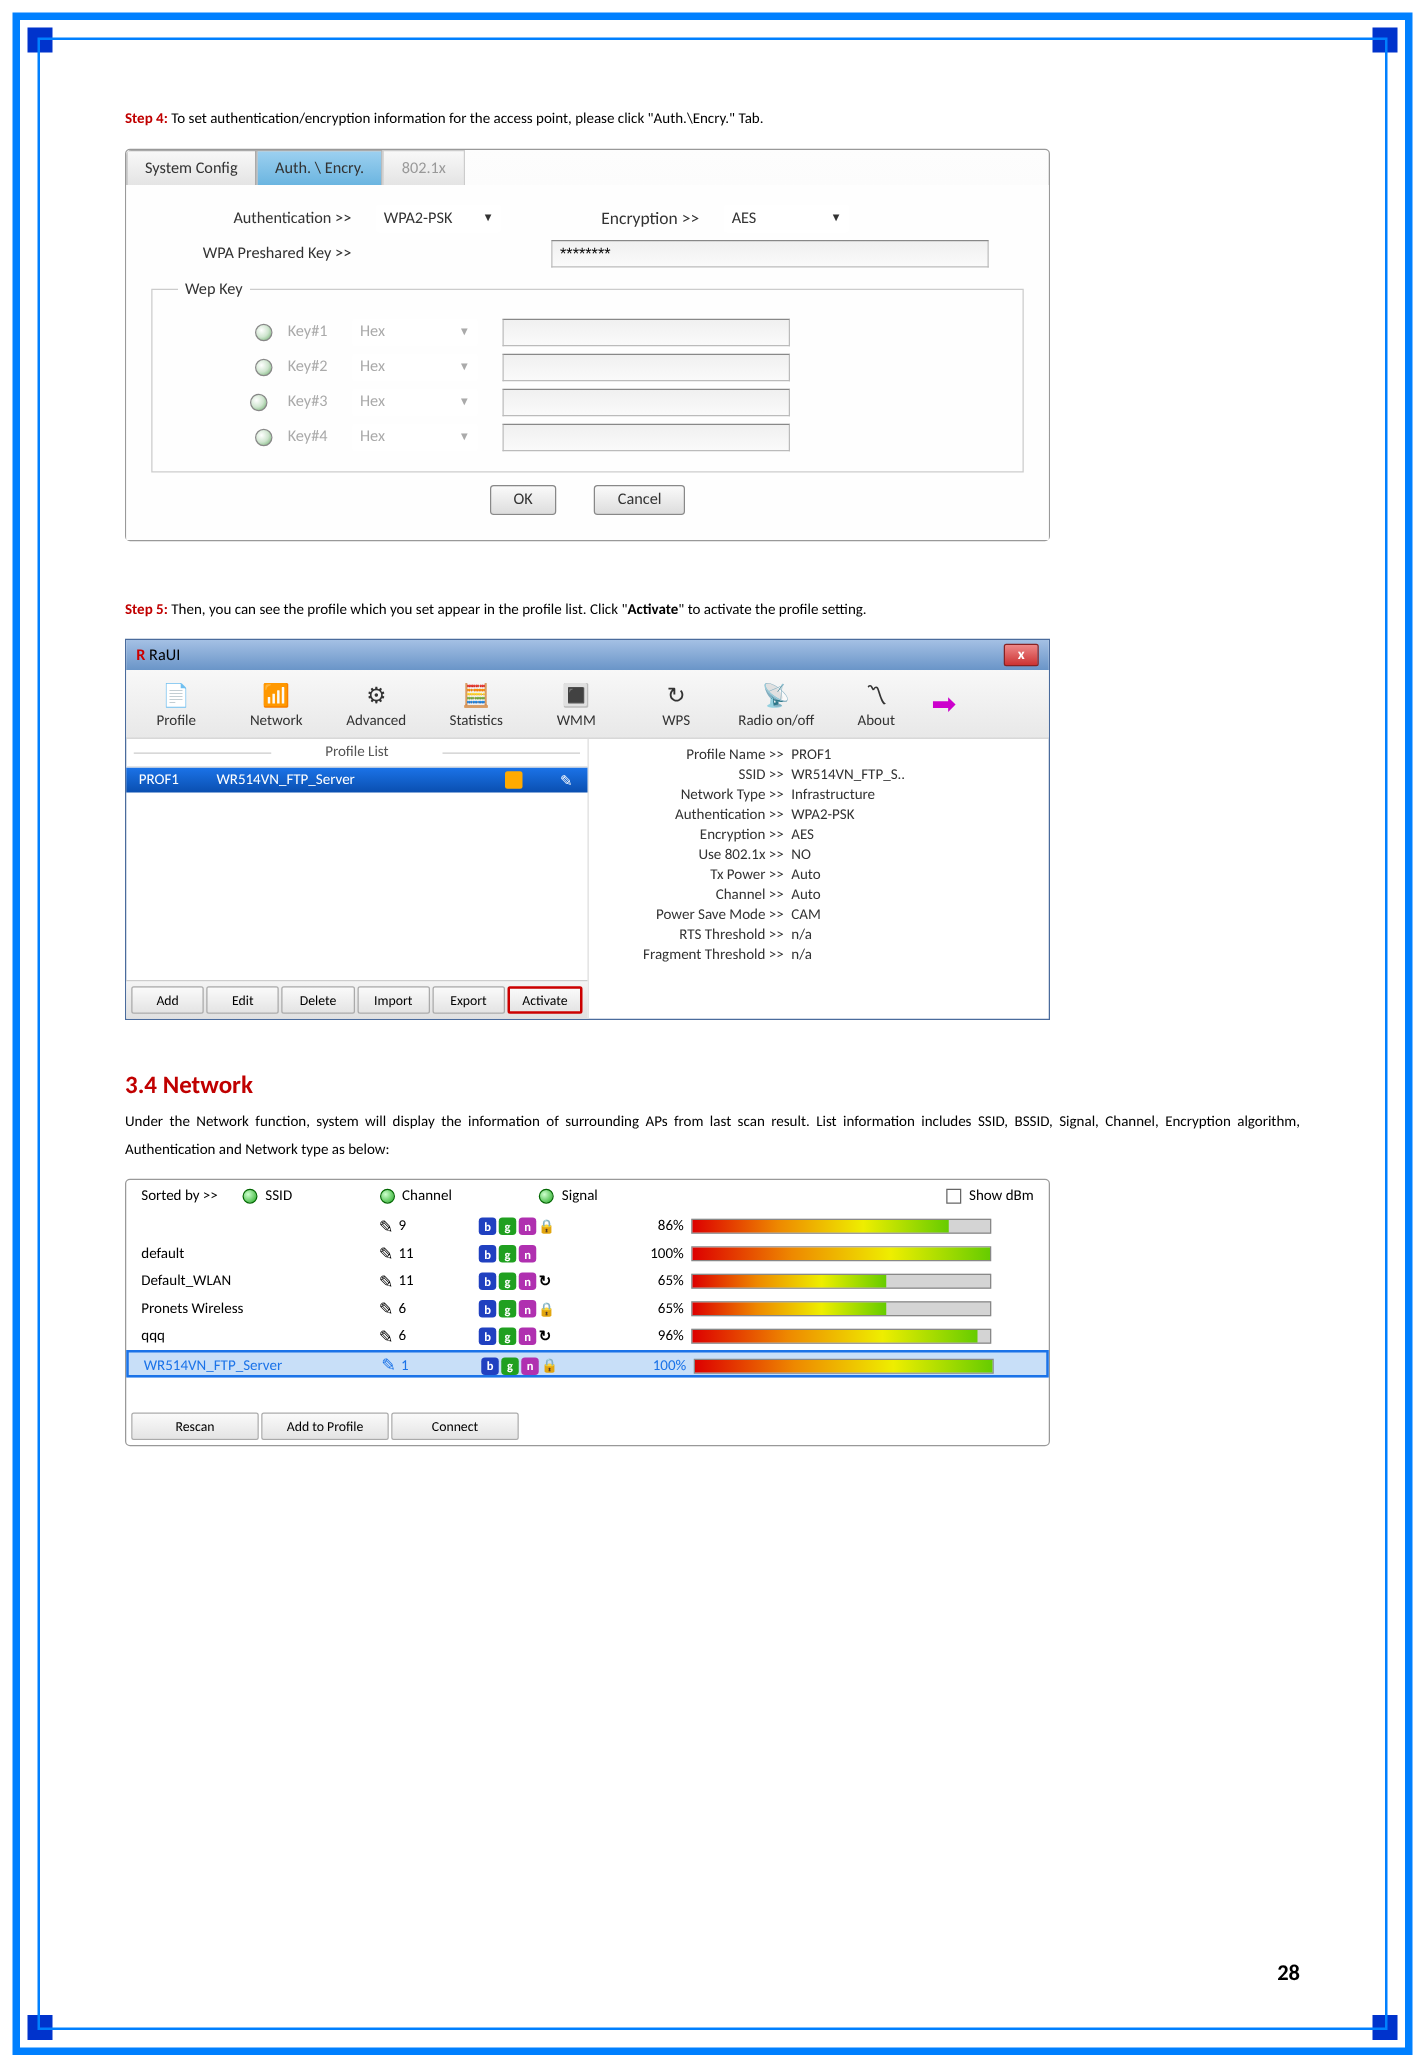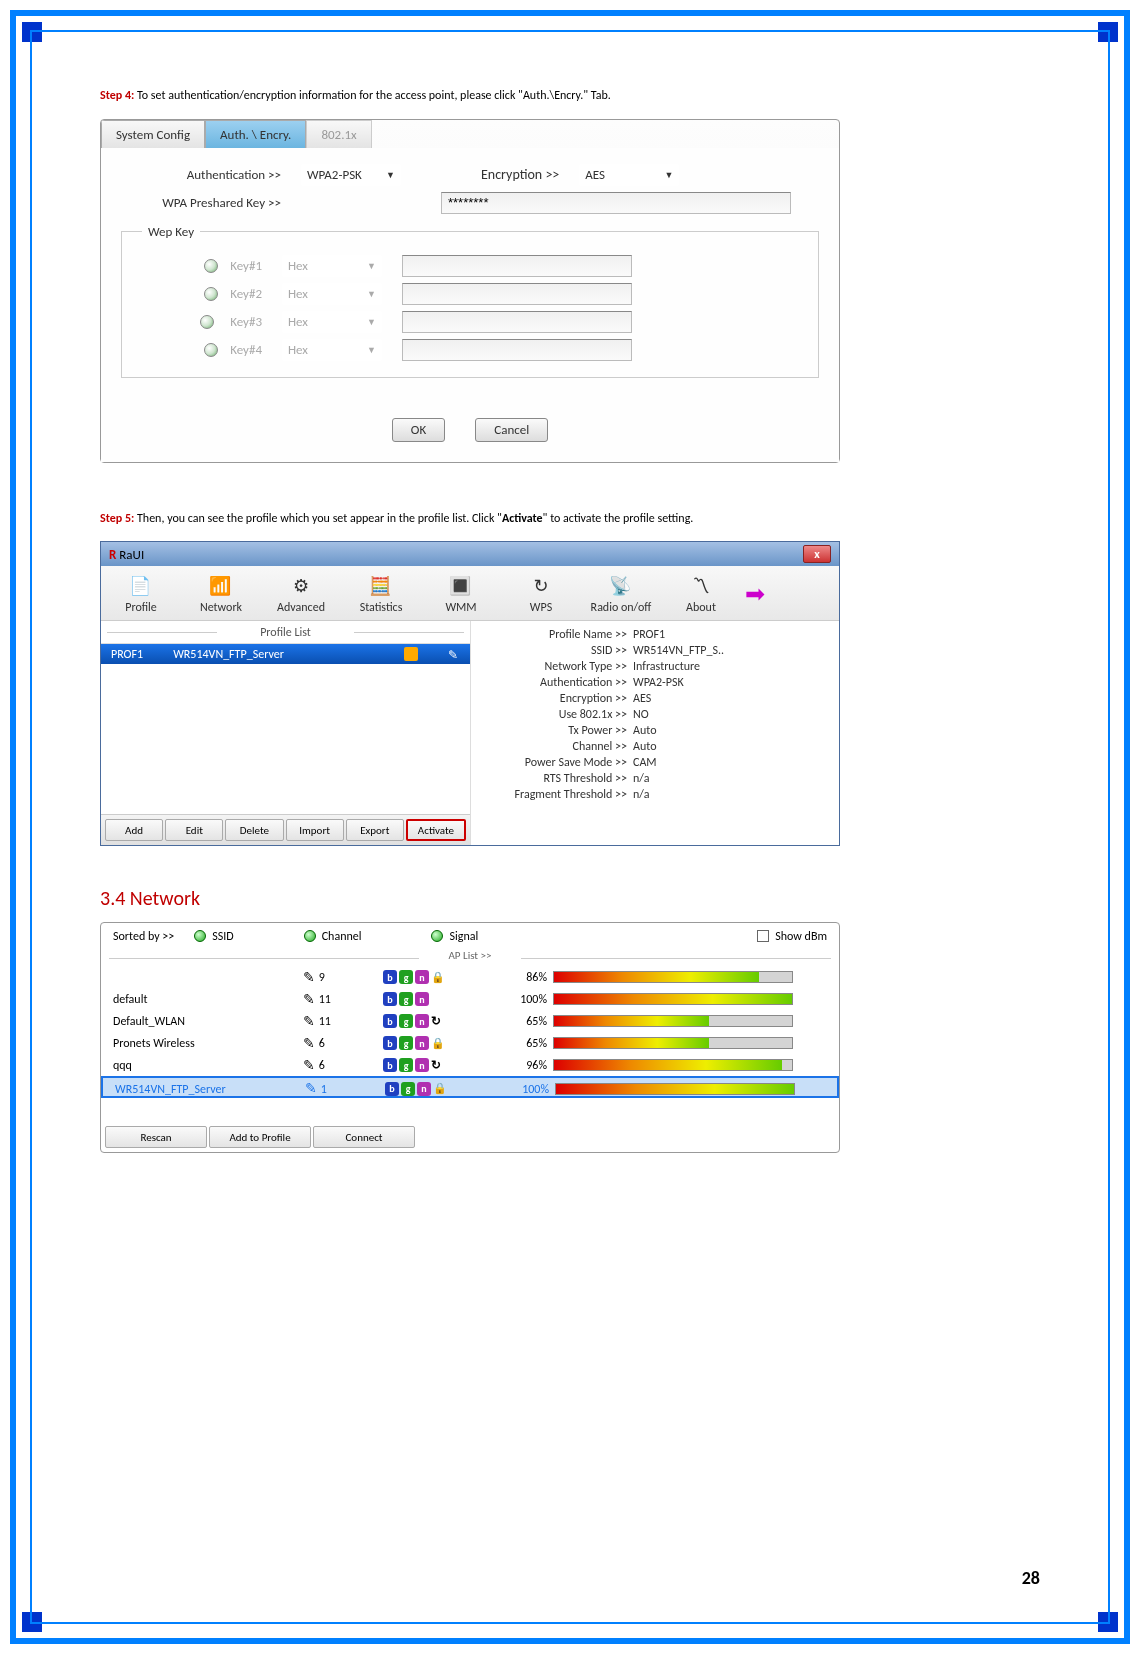--- a/index.html
+++ b/index.html
@@ -24,21 +24,21 @@
   .corner.tl { top: 6px; left: 6px; }
   .corner.tr { top: 6px; right: 6px; }
   .corner.bl { bottom: 6px; left: 6px; }
   .corner.br { bottom: 6px; right: 6px; }
   .content {
     position: absolute;
     top: 85px; left: 100px; right: 100px; bottom: 60px;
   }
   .body-text { font-size: 12px; line-height: 1.8; color: #000; text-align: justify; }
   .step-label { color: #c00000; font-weight: bold; }
-  .section-heading { color: #c00000; font-weight: normal; font-size: 20px; margin-top: 40px; margin-bottom: 8px; }
+  .section-heading { color: #c00000; font-weight: bold; font-size: 20px; margin-top: 40px; margin-bottom: 8px; }
   .page-number { position: absolute; bottom: 65px; right: 100px; font-weight: bold; font-size: 18px; }
 
   
   .panel1 {
     margin-top: 12px;
     border: 1px solid #999;
     border-radius: 4px;
     background: linear-gradient(to bottom, #fdfdfd, #f2f2f2);
     font-size: 14px;
     color: #333;
@@ -67,21 +67,21 @@
   .text-input {
     height: 22px; background: linear-gradient(to bottom, #f0f0f0, #fafafa);
     border: 1px solid #bbb; border-top-color: #888;
     width: 200px; padding: 0 6px; font-size: 13px;
   }
   .text-input.wide { width: 350px; }
   .btn {
     height: 24px; padding: 0 18px;
     background: linear-gradient(to bottom, #fafafa, #ddd);
     border: 1px solid #888; border-radius: 3px;
-    font-size: 13px; display: inline-flex; align-items: center; justify-content: center; margin-top: 30px;
+    font-size: 13px; display: inline-flex; align-items: center; justify-content: center;
   }
   fieldset.wep { border: 1px solid #ccc; padding: 10px 20px; margin: 10px 0; }
   fieldset.wep legend { font-size: 13px; padding: 0 6px; }
   fieldset.wep .form-row .form-label { width: 120px; color: #aaa; }
   .radio-dot {
     display: inline-block; width: 14px; height: 14px; border-radius: 50%;
     background: radial-gradient(circle at 35% 35%, #fff, #cfe5cf 50%, #6a6 100%);
     border: 1px solid #888; margin-right: 6px; vertical-align: middle;
   }
   .btn-row { display: flex; gap: 30px; justify-content: center; margin-top: 10px; }
@@ -414,20 +414,21 @@
             <div class="detail-row">
               <div class="k">Fragment Threshold &gt;&gt;</div>
               <div class="v">n/a</div>
             </div>
           </div>
       </div>
     </div>
   </div>
 
   <div class="section-heading">3.4 Network</div>
+  <p class="body-text">Under the Network function, system will display the information of surrounding APs from last scan result. List information includes SSID, BSSID, Signal, Channel, Encryption algorithm, Authentication and Network type as below:</p>
 
   <div class="net-panel">
     <div class="sort-row">
       <span>Sorted by &gt;&gt;</span>
       <span class="sort-opt">
           <span class="green-dot"></span>
           <span>SSID</span>
         </span>
       <span style="width:30px"></span>
       <span class="sort-opt">
@@ -438,21 +439,20 @@
       <span class="sort-opt">
           <span class="green-dot"></span>
           <span>Signal</span>
         </span>
       <span class="spacer"></span>
       <span class="sort-opt">
           <span class="checkbox"></span>
           <span>Show dBm</span>
         </span>
     </div>
-    <div class="aplist-hdr">AP List &gt;&gt;</div>
     <div class="ap-grid" id="ap-rows">
         <div class="ap-row">
           <div class="ap-ssid"></div>
           <div class="ap-ch">
             <span class="wand-icon">✎</span>
             <span>9</span>
           </div>
           <div class="mode-icons">
             <span class="mode-b">b</span>
             <span class="mode-g">g</span>

